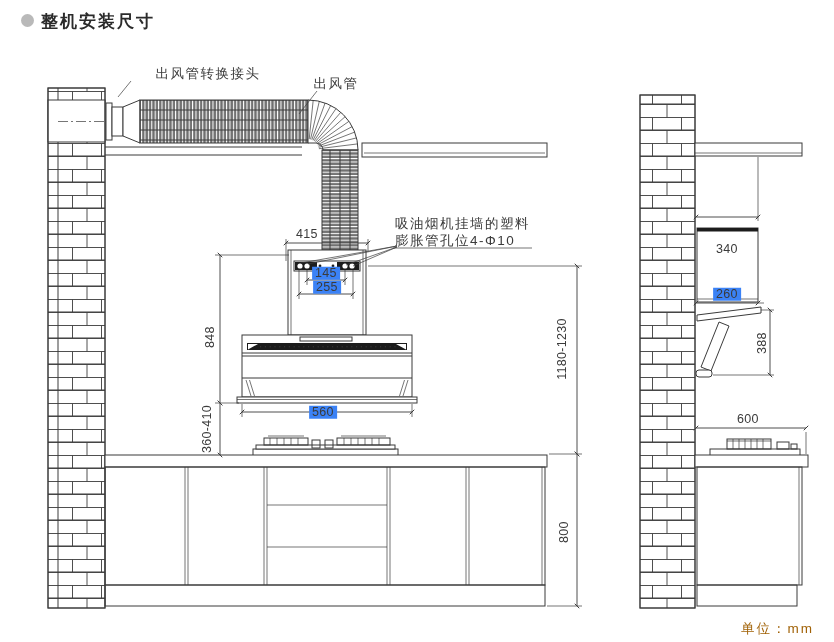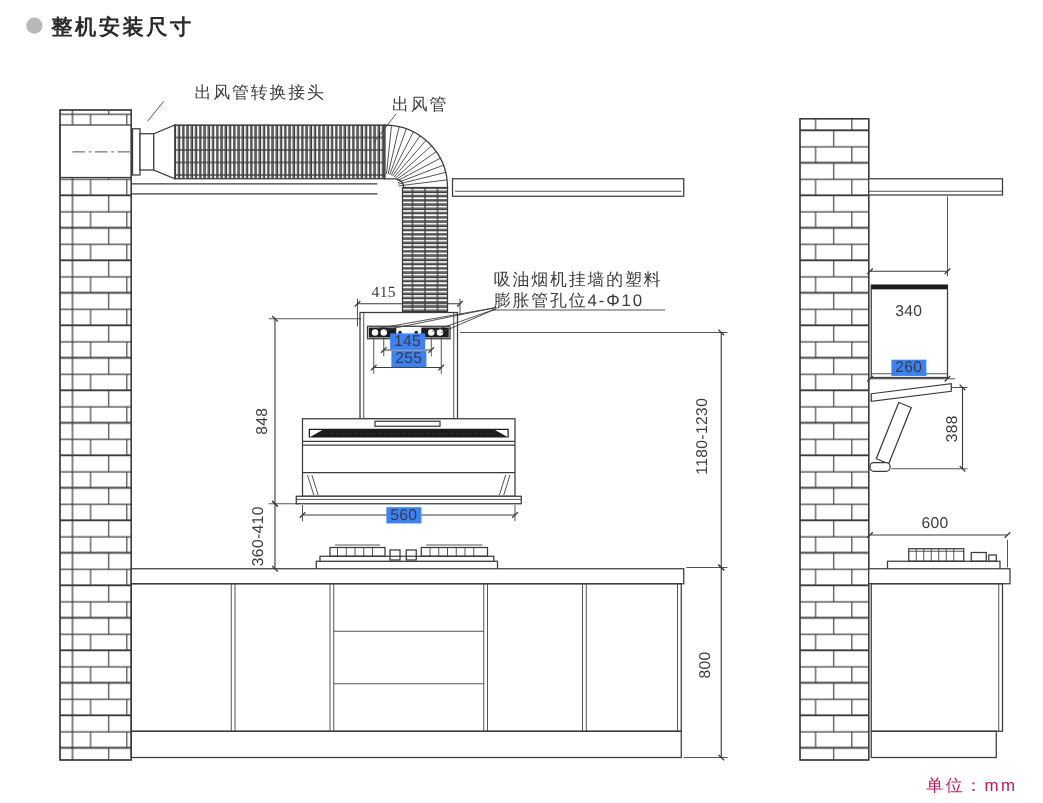--- a/index.html
+++ b/index.html
@@ -23,21 +23,21 @@
   }
   .lbl.rot { transform:translate(-50%,-50%) rotate(-90deg); }
   .lbl.bg { background:#3b82f6; padding:0 3px; }
   .cn { font-size:13.5px; letter-spacing:1.5px; }
   .note {
     position:absolute; font-size:13.5px; letter-spacing:1.5px; line-height:17px;
     white-space:nowrap; color:var(--line);text-align:right;
   }
   .unit {
     position:absolute; left:741px; top:620px; font-size:13.5px; letter-spacing:2px;
-    color:#be185d; white-space:nowrap;
+    color:#a16207; white-space:nowrap;
   }
   svg#drawing { position:absolute; left:0; top:0; }
   #drawing * { stroke:var(--line); }
   #drawing .ln  { fill:none; stroke-width:1; }
   #drawing .thin{ fill:none; stroke-width:.7; }
   #drawing .wh  { fill:#fff; stroke-width:1; }
   #drawing .dk  { fill:var(--dark_fill); stroke:none; }
   #drawing .whf { fill:#fff; stroke:none; }
   #drawing .dim { fill:none; stroke-width:.9; }
 </style>
@@ -215,21 +215,21 @@
       </g>
     </g>
   </svg>
 
   <div class="lbl cn" style="left:186px; top:74px;margin-left:22px;">出风管转换接头</div>
   <div class="lbl cn" style="left:336px; top:84px;">出风管</div>
 
   <div class="note" style="left:395px; top:215px;">吸油烟机挂墙的塑料</div>
   <div class="note" style="left:395px; top:232px;">膨胀管孔位4-Φ10</div>
 
-  <div class="lbl" style="left:307px; top:234px;font-family:Liberation Serif, serif;">415</div>
+  <div class="lbl" style="left:307px; top:234px;">415</div>
   <div class="lbl bg" style="left:326px; top:273px;">145</div>
   <div class="lbl bg" style="left:327px; top:287px;">255</div>
   <div class="lbl rot" style="left:210px; top:337px;">848</div>
   <div class="lbl rot" style="left:207px; top:429px;">360-410</div>
   <div class="lbl bg" style="left:323px; top:412px;">560</div>
   <div class="lbl rot" style="left:562px; top:349px;">1180-1230</div>
   <div class="lbl rot" style="left:564px; top:532px;">800</div>
 
   <div class="lbl" style="left:727px; top:207px;margin-top:42px;">340</div>
   <div class="lbl bg" style="left:727px; top:294px;">260</div>

